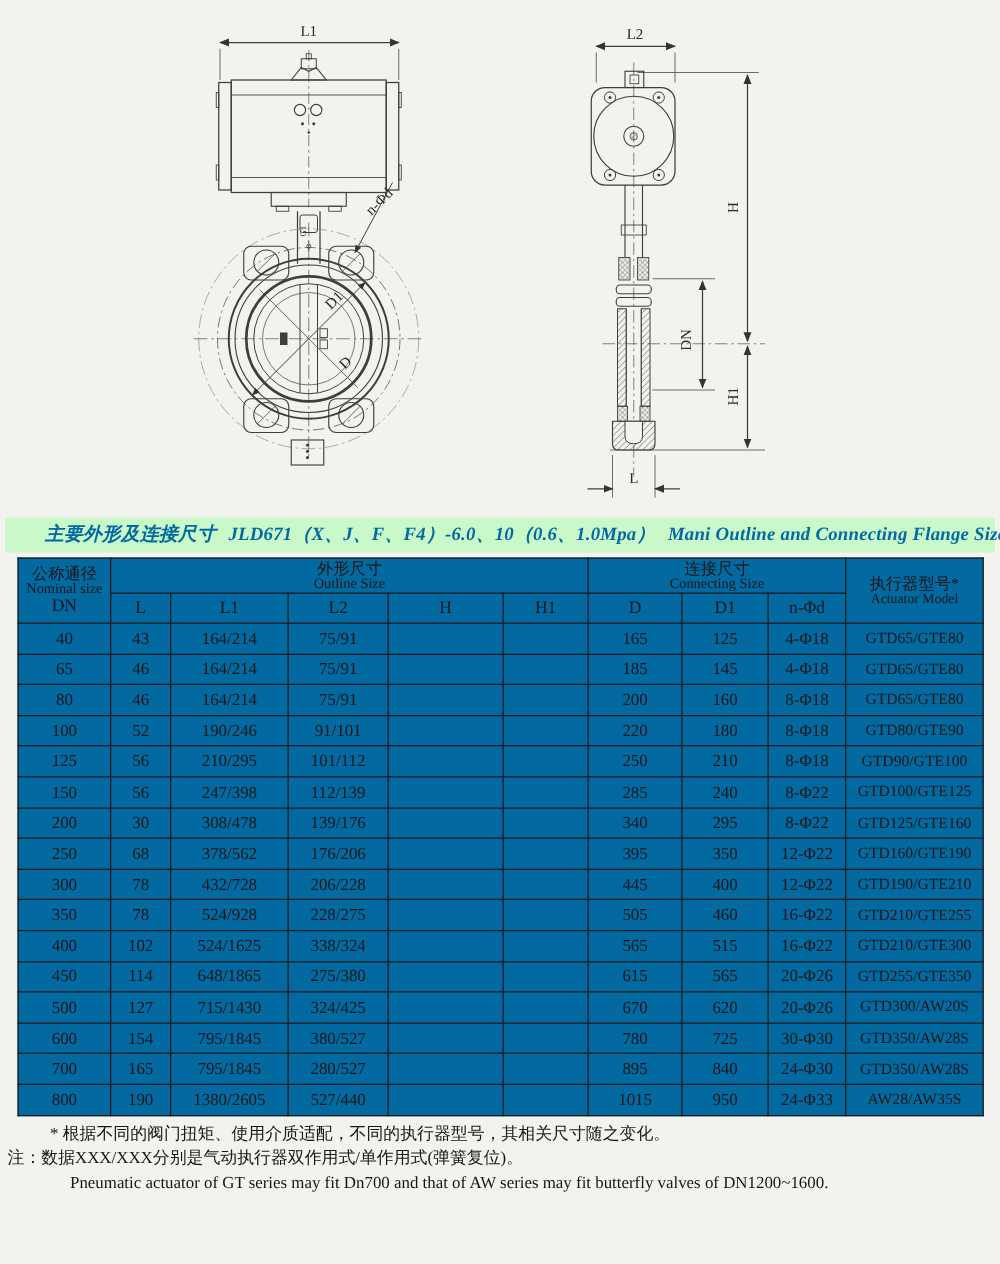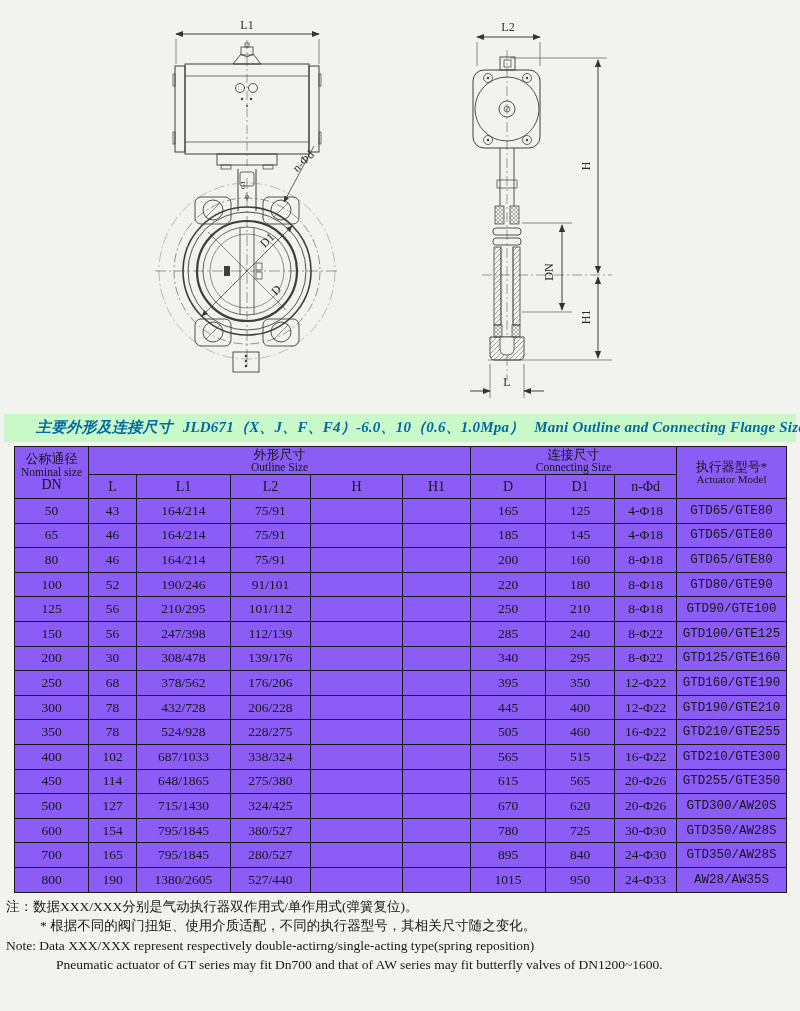--- a/index.html
+++ b/index.html
@@ -30,35 +30,35 @@
     white-space:nowrap;
     letter-spacing:0.2px;
   }
   .title-band span { margin-right:6px; }
   
   table.dim-table {
     border-collapse:collapse;
     table-layout:fixed;
     margin:2px 4px 0 14px;
     width:772px;
-    background:#8b5cf6;
+    background:#0369a1;
   }
   .dim-table th, .dim-table td {
     border:1px solid #1a1a1a;
     text-align:center;
     vertical-align:middle;
     font-weight:normal;
     padding:0 2px;
     overflow:hidden;
   }
   .dim-table thead tr.group-row th { height:27px; font-size:13px; line-height:1.05; }
   .dim-table thead tr.col-row th   { height:23px; font-size:14px; }
   .dim-table .sub-en { font-size:11.5px; display:block; }
   .dim-table td { height:23.6px; font-size:13.5px; }
-  .dim-table td.actuator-cell { font-size:12.5px;font-family:Liberation Mono, monospace; }
+  .dim-table td.actuator-cell { font-size:12.5px; }
   .dim-table th.dn-head { font-size:12.5px; line-height:1.15; }
   .dim-table th.dn-head .dn-code { font-size:14px; }
   
   .notes { margin:4px 0 0 6px; font-size:13.5px; line-height:1.45; }
   .notes .line { white-space:nowrap; }
   .notes .cn-indent { padding-left:34px; }
   .notes .en-indent { padding-left:50px; }
 </style>
 </head>
 <body>
@@ -281,21 +281,21 @@
       <th>L2</th>
       <th>H</th>
       <th>H1</th>
       <th>D</th>
       <th>D1</th>
       <th>n-Φd</th>
     </tr>
   </thead>
   <tbody>
       <tr>
-        <td>50</td>
+        <td>40</td>
         <td>43</td>
         <td>164/214</td>
         <td>75/91</td>
         <td></td>
         <td></td>
         <td>165</td>
         <td>125</td>
         <td>4-Φ18</td>
         <td class="actuator-cell">GTD65/GTE80</td>
       </tr>
@@ -403,21 +403,21 @@
         <td></td>
         <td></td>
         <td>505</td>
         <td>460</td>
         <td>16-Φ22</td>
         <td class="actuator-cell">GTD210/GTE255</td>
       </tr>
       <tr>
         <td>400</td>
         <td>102</td>
-        <td>687/1033</td>
+        <td>524/1625</td>
         <td>338/324</td>
         <td></td>
         <td></td>
         <td>565</td>
         <td>515</td>
         <td>16-Φ22</td>
         <td class="actuator-cell">GTD210/GTE300</td>
       </tr>
       <tr>
         <td>450</td>
@@ -476,17 +476,16 @@
         <td></td>
         <td>1015</td>
         <td>950</td>
         <td>24-Φ33</td>
         <td class="actuator-cell">AW28/AW35S</td>
       </tr>
     </tbody>
 </table>
 
 <div class="notes">
+  <div class="line cn-indent">* 根据不同的阀门扭矩、使用介质适配，不同的执行器型号，其相关尺寸随之变化。</div>
   <div class="line">注：数据XXX/XXX分别是气动执行器双作用式/单作用式(弹簧复位)。</div>
-  <div class="line cn-indent">* 根据不同的阀门扭矩、使用介质适配，不同的执行器型号，其相关尺寸随之变化。</div>
-  <div class="line">Note: Data XXX/XXX represent respectively double-actirng/single-acting type(spring reposition)</div>
   <div class="line en-indent">Pneumatic actuator of GT series may fit Dn700 and that of AW series may fit butterfly valves of DN1200~1600.</div>
 </div>
 
 </body></html>

